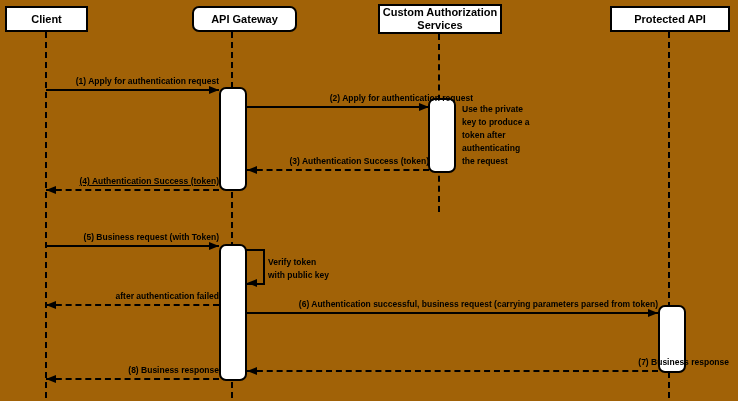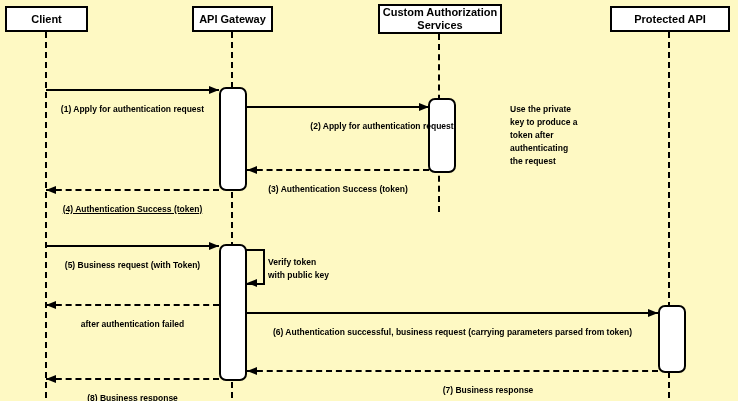--- a/index.html
+++ b/index.html
@@ -1,20 +1,20 @@
 <!DOCTYPE html>
 <html><head>
 <meta charset="utf-8">
 <style>
   html, body { margin: 0; padding: 0; background: #ffffff; }
   .canvas {
     position: relative;
     width: 738px;
     height: 401px;
-    background: #fef9c3;
+    background: #a16207;
     font-family: "Liberation Sans", sans-serif;
     color: #000000;
     overflow: hidden;
   }
   .lifeline {
     position: absolute;
     width: 0;
     border-left: 2px dashed #000;
     z-index: 1;
   }
@@ -55,24 +55,23 @@
     border-bottom: 4px solid transparent;
     z-index: 4;
   }
   .arrow.right { border-left: 10px solid #000; }
   .arrow.left  { border-right: 10px solid #000; }
   .msg-label {
     position: absolute;
     font-size: 8.5px;
     font-weight: bold;
     line-height: 11px;
-    text-align: center;
+    text-align: right;
     white-space: nowrap;
     z-index: 3;
-    margin-top: 28px;
   }
   .free-text {
     position: absolute;
     font-size: 8.5px;
     font-weight: bold;
     line-height: 13px;
     text-align: left;
     white-space: pre-line;
     z-index: 3;
   }
@@ -89,39 +88,39 @@
 <body>
 
 <div class="canvas">
 
   <div class="lifeline" style="left:45px; top:32px; height:366px;"></div>
   <div class="lifeline" style="left:231px; top:32px; height:366px;"></div>
   <div class="lifeline" style="left:438px; top:34px; height:178px;"></div>
   <div class="lifeline" style="left:668px; top:32px; height:366px;"></div>
 
   <div class="participant" style="left:5px; top:6px; width:83px; height:26px;">Client</div>
-  <div class="participant" style="left:192px; top:6px; width:81px; height:26px;">API Gateway</div>
+  <div class="participant" style="left:192px; top:6px; width:105px; height:26px;border-radius:7px;">API Gateway</div>
   <div class="participant" style="left:378px; top:4px; width:124px; height:30px;">Custom Authorization
 Services</div>
   <div class="participant" style="left:610px; top:6px; width:120px; height:26px;">Protected API</div>
 
   <div class="activation" style="left:219px; top:87px; width:28px; height:104px;"></div>
   <div class="activation" style="left:428px; top:98px; width:28px; height:75px;"></div>
   <div class="activation" style="left:219px; top:244px; width:28px; height:137px;"></div>
   <div class="activation" style="left:658px; top:305px; width:28px; height:68px;"></div>
 
   <div class="msg-label" style="left:46px; top:76px; width:173px;">(1) Apply for authentication request</div>
   <div class="msg-line solid" style="left:46px; top:89px; width:173px;"></div>
   <div class="arrow right" style="left:209px; top:86px;"></div>
 
   <div class="msg-label" style="left:247px; top:93px; width:182px;padding-left:44px;">(2) Apply for authentication request</div>
   <div class="msg-line solid" style="left:247px; top:106px; width:182px;"></div>
   <div class="arrow right" style="left:419px; top:103px;"></div>
 
-  <div class="free-text" style="left:462px; top:103px; width:92px;margin-left:48px;">Use the private
+  <div class="free-text" style="left:462px; top:103px; width:92px;">Use the private
 key to produce a
 token after
 authenticating
 the request</div>
 
   <div class="msg-label" style="left:247px; top:156px; width:182px;">(3) Authentication Success (token)</div>
   <div class="msg-line dashed" style="left:247px; top:169px; width:182px;"></div>
   <div class="arrow left" style="left:247px; top:166px;"></div>
 
   <div class="msg-label" style="left:46px; top:176px; width:173px;text-decoration:underline;">(4) Authentication Success (token)</div>

